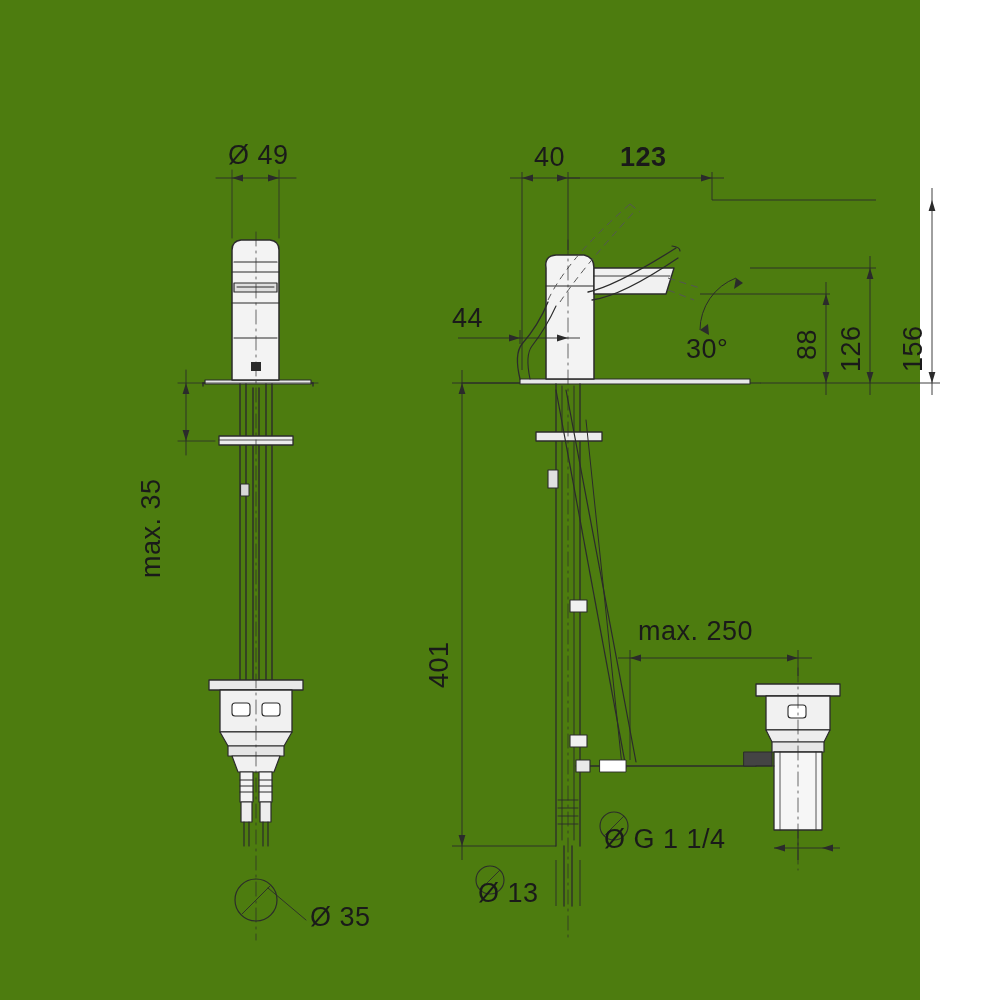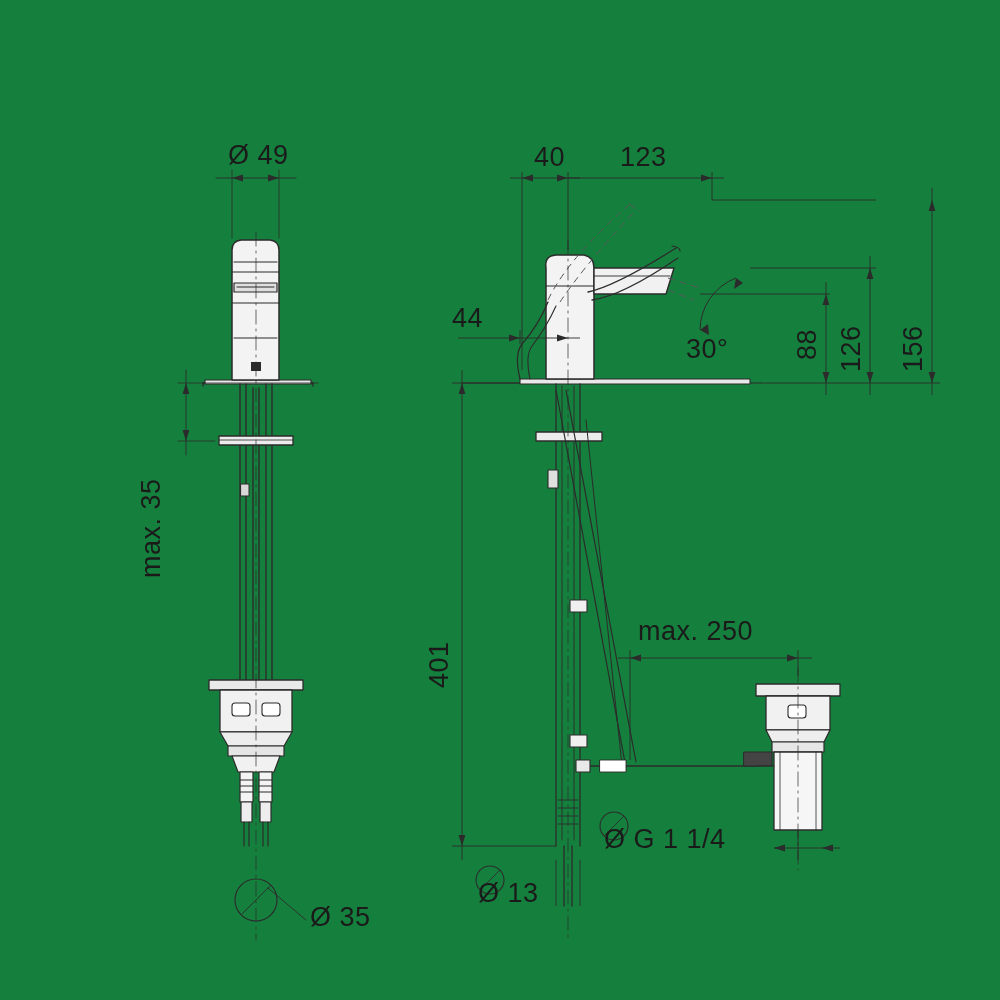--- a/index.html
+++ b/index.html
@@ -8,23 +8,23 @@
     background: #ffffff;
   }
   body {
     width: 1000px;
     height: 1000px;
     font-family: "Liberation Sans", sans-serif;
     overflow: hidden;
   }
   #drawing-root {
     position: relative;
-    width: 1000px;
+    width: 920px;
     height: 1000px;
-    background: #15803d;
+    background: #4d7c0f;
   }
   svg.tech-drawing {
     position: absolute;
     top: 0;
     left: 0;
     width: 1000px;
     height: 1000px;
   }
   .dim-label {
     position: absolute;
@@ -254,21 +254,21 @@
   </svg>
 
   <div class="dim-label" style="left:228px; top:140px;">Ø 49</div>
 
   <div class="dim-label rot90" style="left:136px; top:578px; transform-origin:0 0;">max. 35</div>
 
   <div class="dim-label" style="left:310px; top:892px;margin-top:10px;">Ø 35</div>
 
   <div class="dim-label" style="left:534px; top:142px;">40</div>
 
-  <div class="dim-label" style="left:620px; top:142px;">123</div>
+  <div class="dim-label" style="left:620px; top:142px;font-weight:bold;">123</div>
 
   <div class="dim-label" style="left:452px; top:303px;">44</div>
 
   <div class="dim-label" style="left:686px; top:334px;">30°</div>
 
   <div class="dim-label rot90" style="left:792px; top:360px; transform-origin:0 0;">88</div>
 
   <div class="dim-label rot90" style="left:836px; top:372px; transform-origin:0 0;">126</div>
 
   <div class="dim-label rot90" style="left:898px; top:372px; transform-origin:0 0;">156</div>

